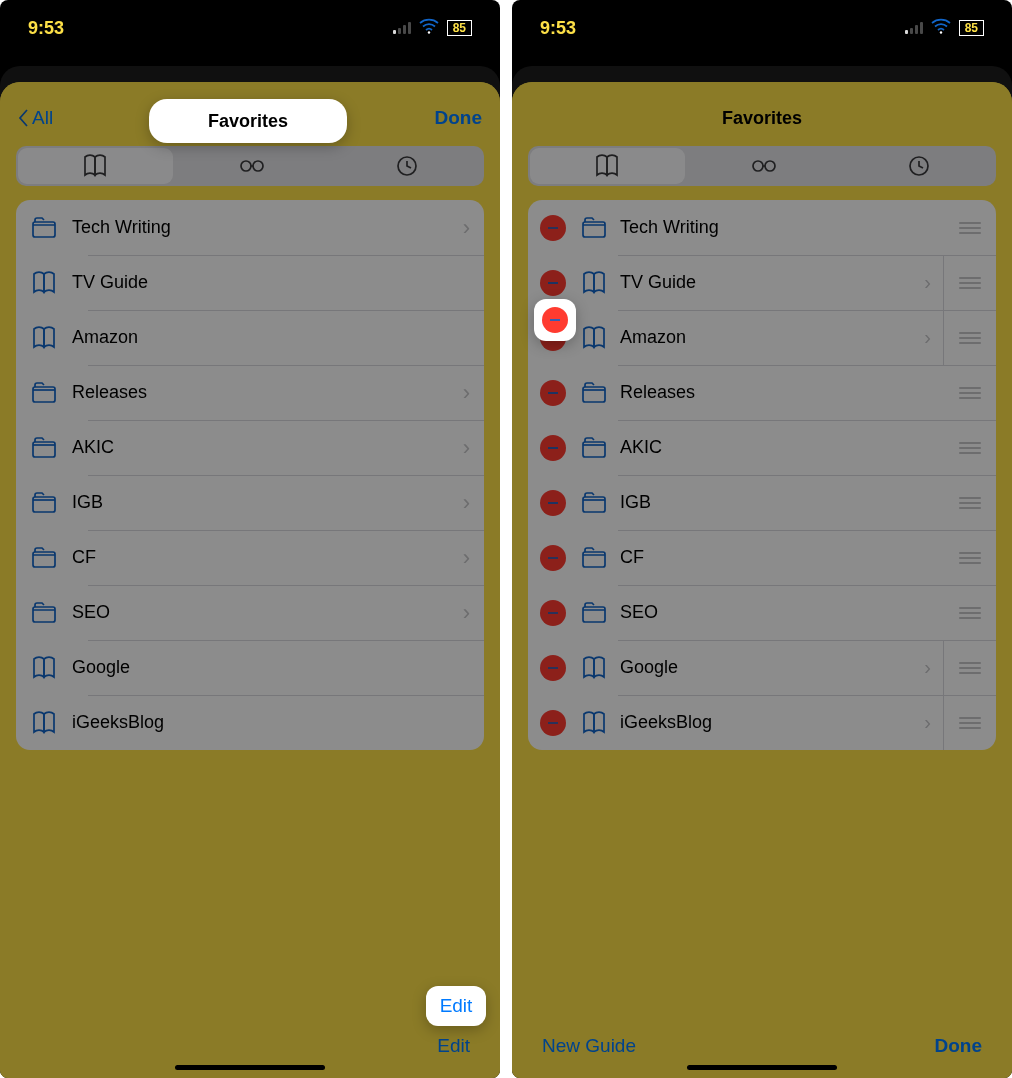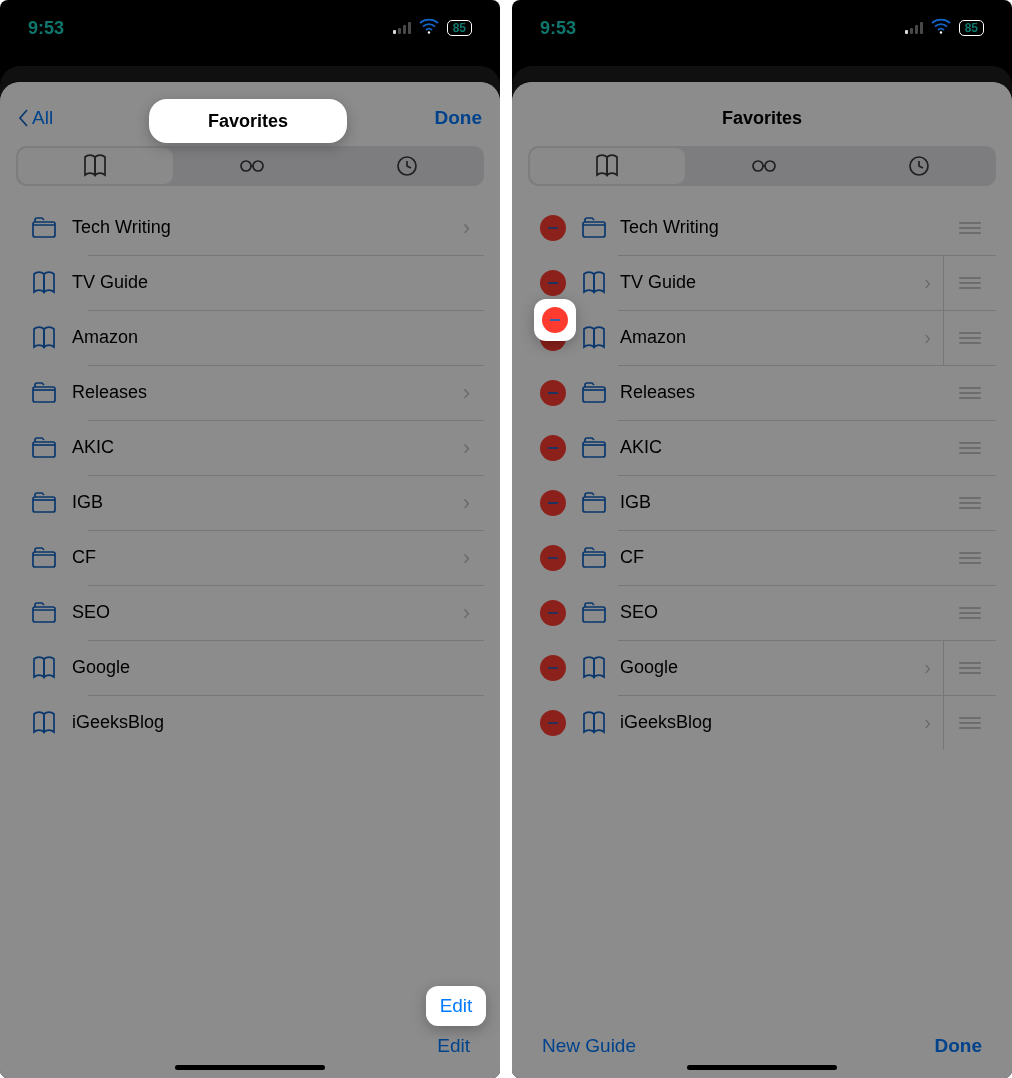--- a/index.html
+++ b/index.html
@@ -1,31 +1,31 @@
 <!DOCTYPE html>
 <html><head>
 <meta charset="utf-8">
 <style>
   * { box-sizing: border-box; margin: 0; padding: 0; font-family: -apple-system, "SF Pro Text", "Helvetica Neue", Arial, sans-serif; }
   body { width: 1012px; height: 1078px; background: #fff; display: flex; gap: 12px; }
   .phone { flex: 1; position: relative; background: #000; border-radius: 8px; overflow: hidden; }
 
-  .statusbar { height: 56px; display: flex; align-items: center; justify-content: space-between; padding: 0 28px; color: #0f766e; font-size: 18px; font-weight: 600; }
+  .statusbar { height: 56px; display: flex; align-items: center; justify-content: space-between; padding: 0 28px; color: #fde047; font-size: 18px; font-weight: 600; }
   .sb-right { display: flex; align-items: center; gap: 8px; }
   .wifi { font-size: 17px; }
-  .batt { display: inline-flex; align-items:center; border: 1.6px solid #fff; border-radius: 5px; padding: 1px 5px; font-size: 12px; font-weight: 700; line-height: 1; }
+  .batt { display: inline-flex; align-items:center; border: 1.6px solid #fff; border-radius: 0; padding: 1px 5px; font-size: 12px; font-weight: 700; line-height: 1; }
   .signal { display: inline-flex; align-items: flex-end; gap: 2px; height: 12px; opacity: .85;}
   .signal span { width: 3px; background: #fff; border-radius: 1px; display:inline-block;}
   .signal span:nth-child(1){height:4px; background:#fff;}
   .signal span:nth-child(2){height:6px; background:#555;}
   .signal span:nth-child(3){height:9px; background:#555;}
   .signal span:nth-child(4){height:12px; background:#555;}
 
   .sheet-bg { position:absolute; left:0; right:0; top:66px; bottom:0; border-radius: 20px 20px 0 0; background:#101010; }
-  .sheet { position:absolute; left:0; right:0; top:82px; bottom:0; background:#ffffff; border-radius: 20px 20px 0 0; padding: 14px 12px 0 12px; display:flex; flex-direction:column; }
+  .sheet { position:absolute; left:0; right:0; top:82px; bottom:0; background:#fde047; border-radius: 20px 20px 0 0; padding: 14px 12px 0 12px; display:flex; flex-direction:column; }
 
   
   .dimmer { position:absolute; inset:0; background:rgba(0,0,0,0.45); pointer-events:none; border-radius: 20px 20px 0 0; }
 
   .nav { height: 44px; display:flex; align-items:center; justify-content:space-between; padding: 0 6px; }
   .nav .back { color:#007aff; font-size:19px; display:flex; align-items:center; gap:2px; }
   .nav .title { font-size:18px; font-weight:600; color:#000; }
   .nav .action { color:#007aff; font-size:19px; font-weight:600; }
 
   .segment { display:flex; background:#e3e3e7; border-radius:10px; height:40px; margin: 6px 4px 14px; overflow:hidden; }

